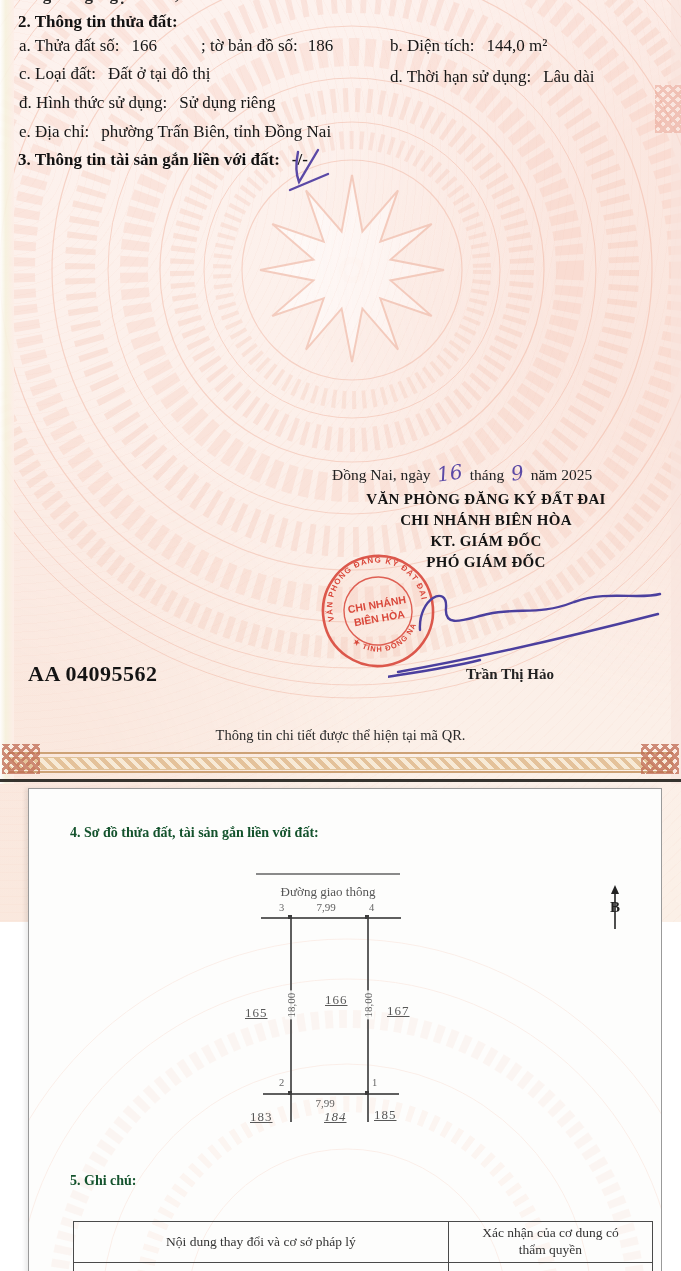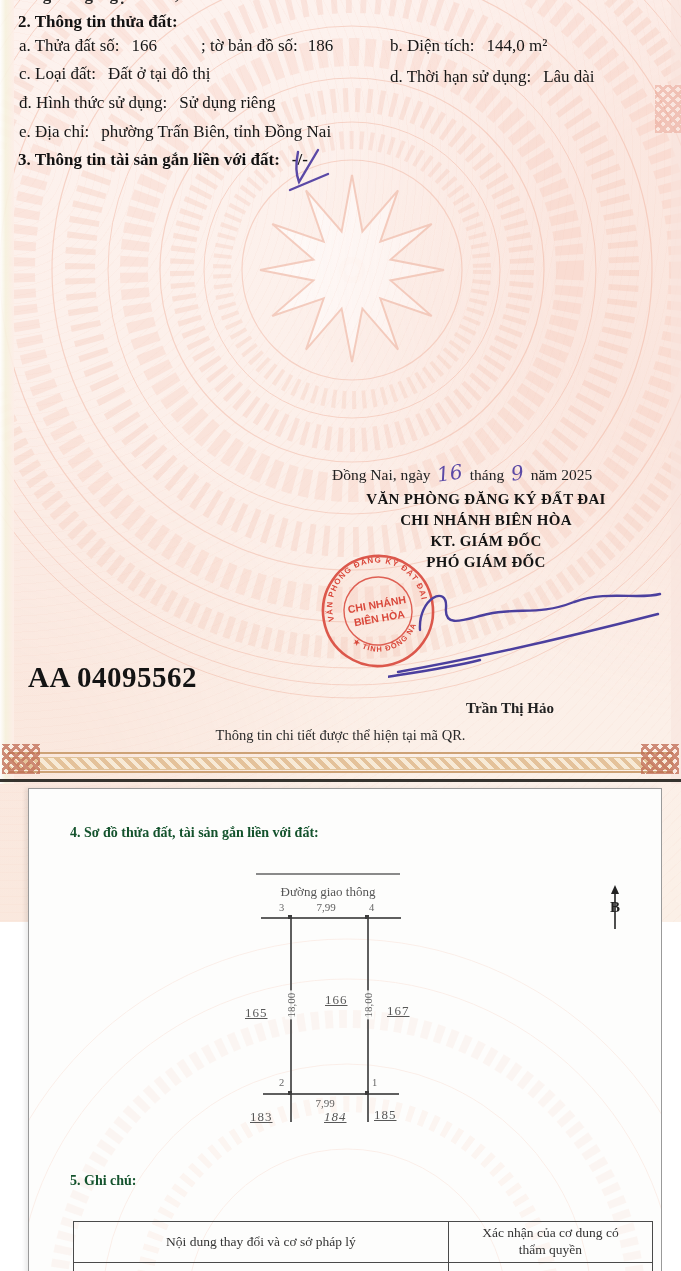--- a/index.html
+++ b/index.html
@@ -26,22 +26,22 @@
   .val-gap{margin-left:12px;}
   .gap-wide{margin-left:44px;}
   .gap-sm{margin-left:10px;text-align:center;}
 
   .dateline{left:332px;top:461px;width:280px;font-size:15.5px;color:#222;white-space:nowrap;}
   .hand{font-family:"DejaVu Serif",serif;font-style:italic;color:#5b49a6;font-size:20px;
         display:inline-block;transform:rotate(-8deg);margin:0 3px;}
   .issuer{left:300px;top:489px;width:372px;text-align:center;font-weight:bold;color:#141414;
           font-size:15px;line-height:21px;letter-spacing:.3px;}
 
-  .signer{left:420px;top:666px;width:180px;text-align:center;font-weight:bold;font-size:15px;color:#222;margin-top:34px;}
-  .serial{left:28px;top:661px;font-size:29px;font-weight:bold;color:#141414;letter-spacing:.5px;}
+  .signer{left:420px;top:666px;width:180px;text-align:center;font-weight:bold;font-size:15px;color:#222;}
+  .serial{left:28px;top:661px;font-size:22px;font-weight:bold;color:#141414;letter-spacing:.5px;}
   .qr-note{left:0;top:727px;width:681px;text-align:center;font-size:14.5px;color:#2a2a2a;}
 
   .gold-band{position:absolute;left:8px;right:8px;top:752px;height:24px;}
   .gb-line{position:absolute;left:0;right:0;height:2px;background:#cda276;}
   .gb-hatch{position:absolute;left:0;right:0;top:5px;height:11px;
     background:repeating-linear-gradient(45deg,#e4c29a 0 4px,#f7ead6 4px 8px);
     border-top:1px solid #e0c39a;border-bottom:1px solid #e0c39a;}
   .corner-orn{position:absolute;width:38px;height:30px;top:744px;opacity:.75;
     background:repeating-linear-gradient(45deg,#c06a52 0 3px,rgba(0,0,0,0) 3px 7px),
                repeating-linear-gradient(-45deg,#c06a52 0 3px,rgba(0,0,0,0) 3px 7px);}

